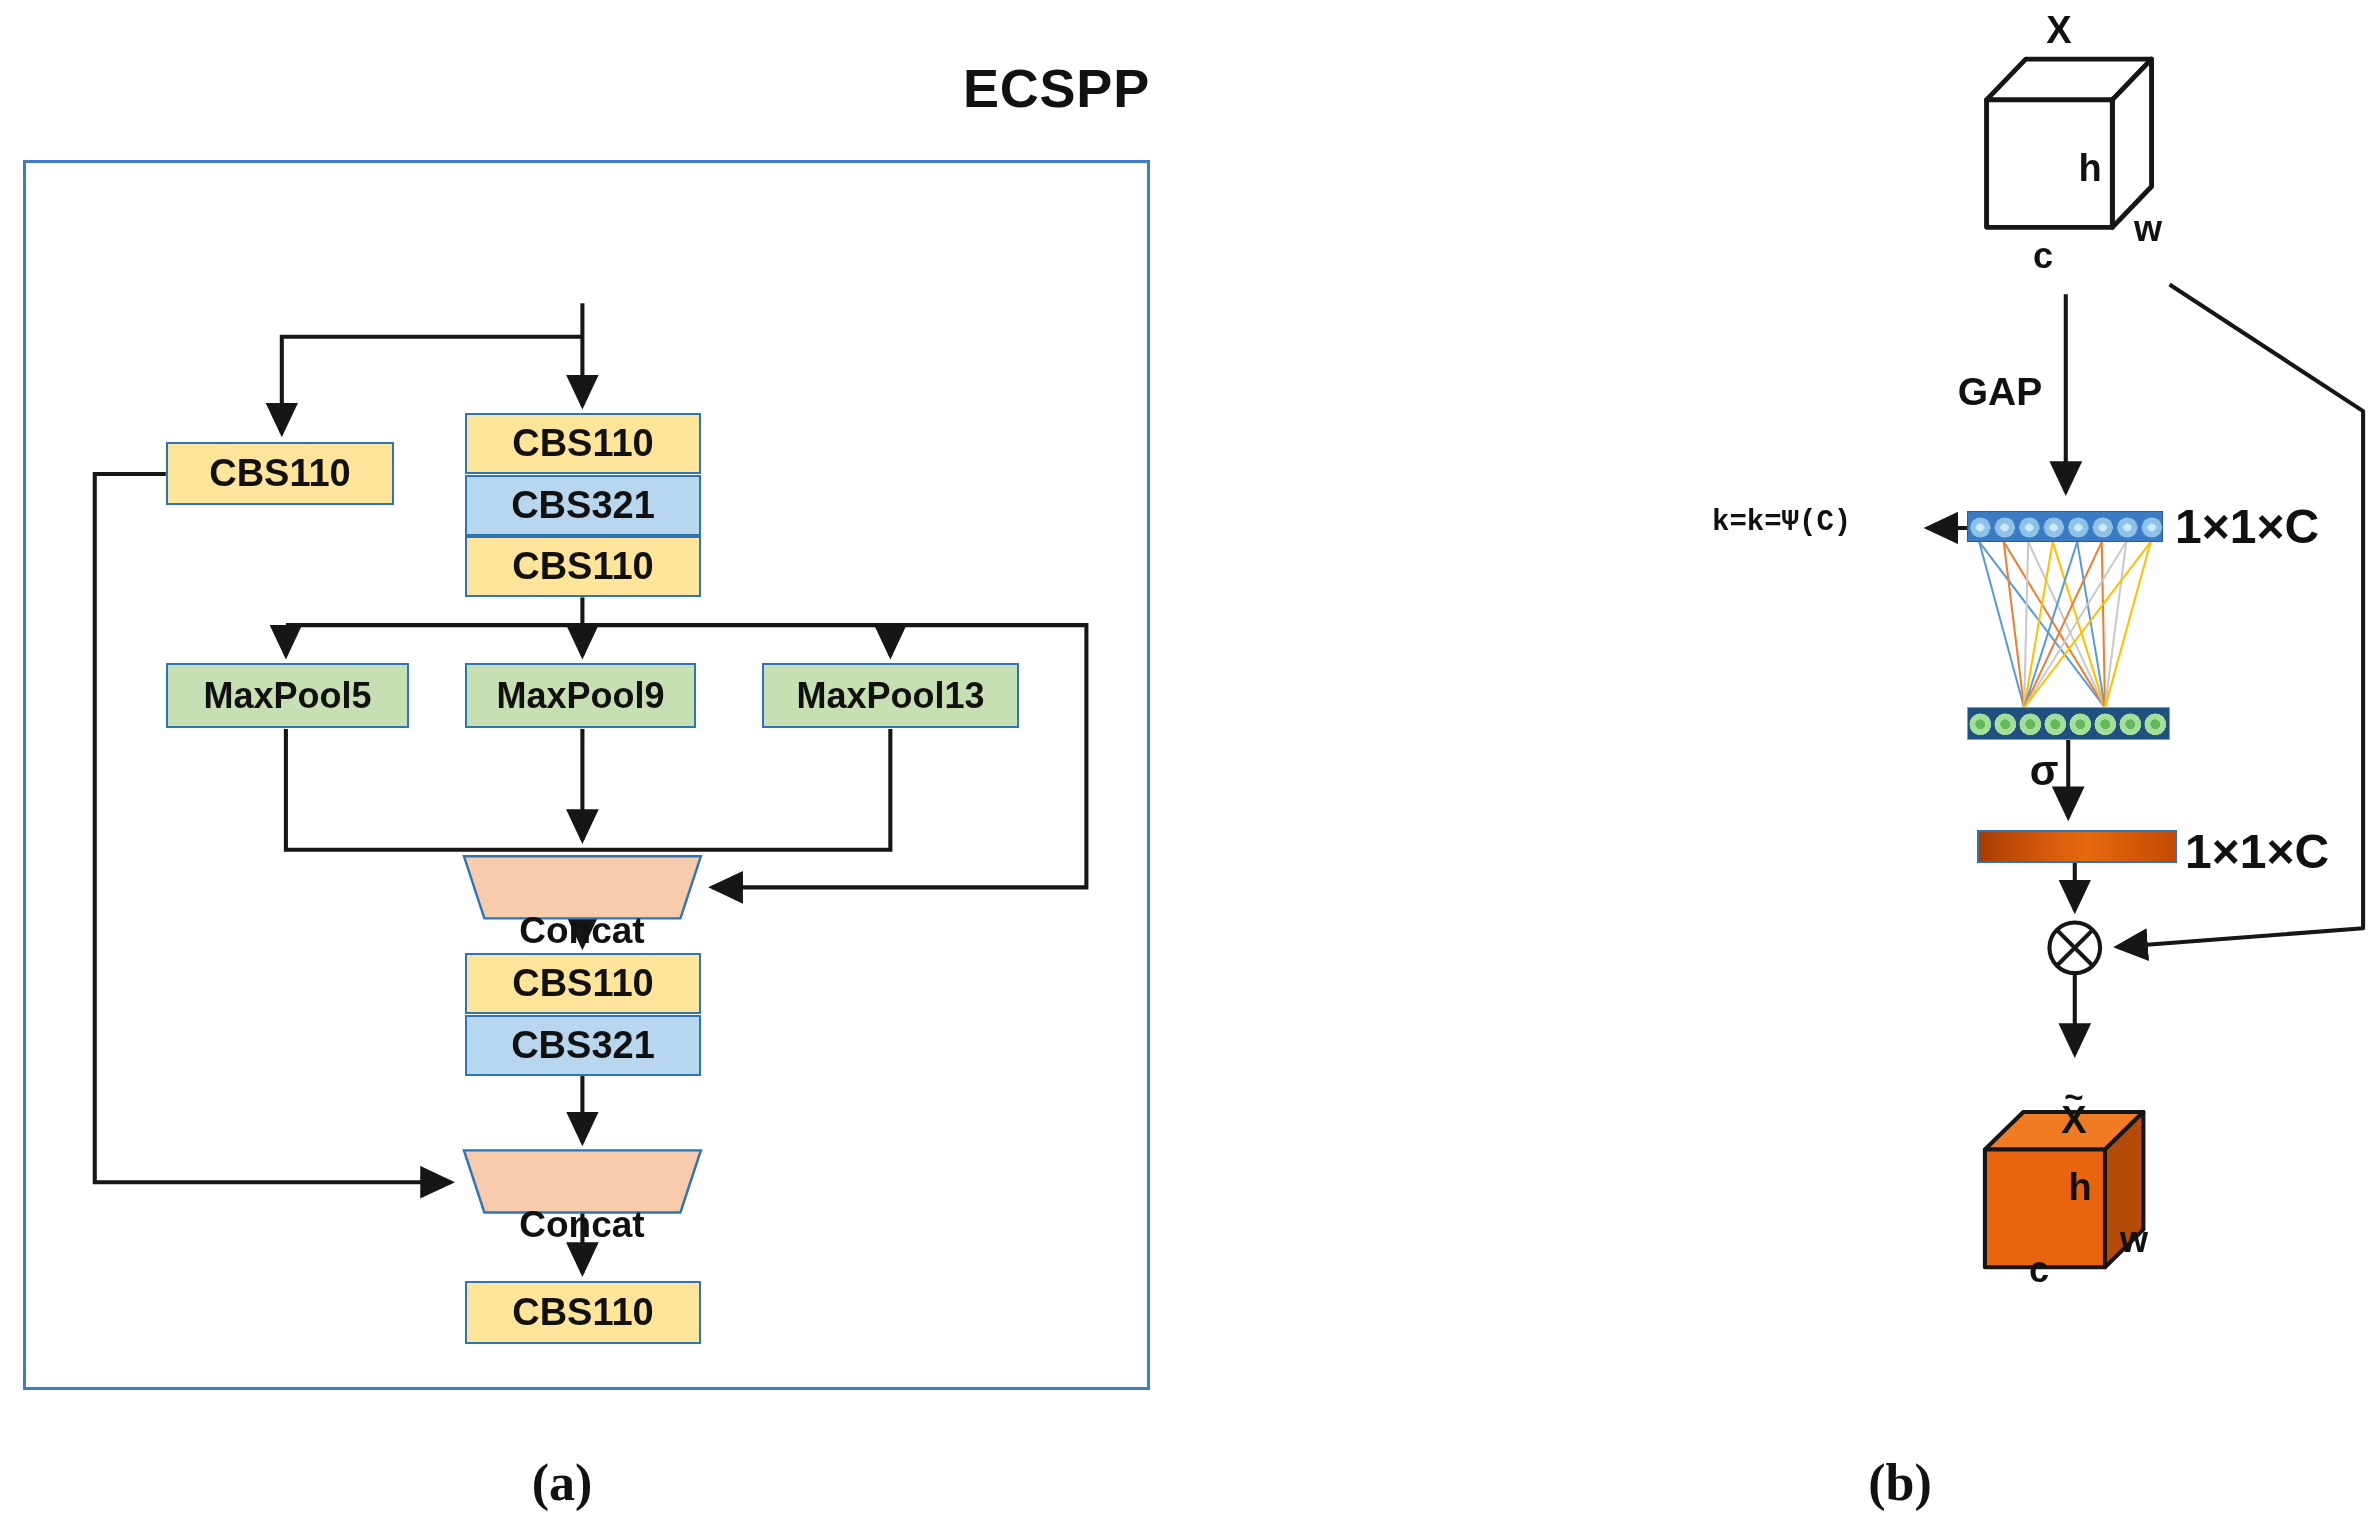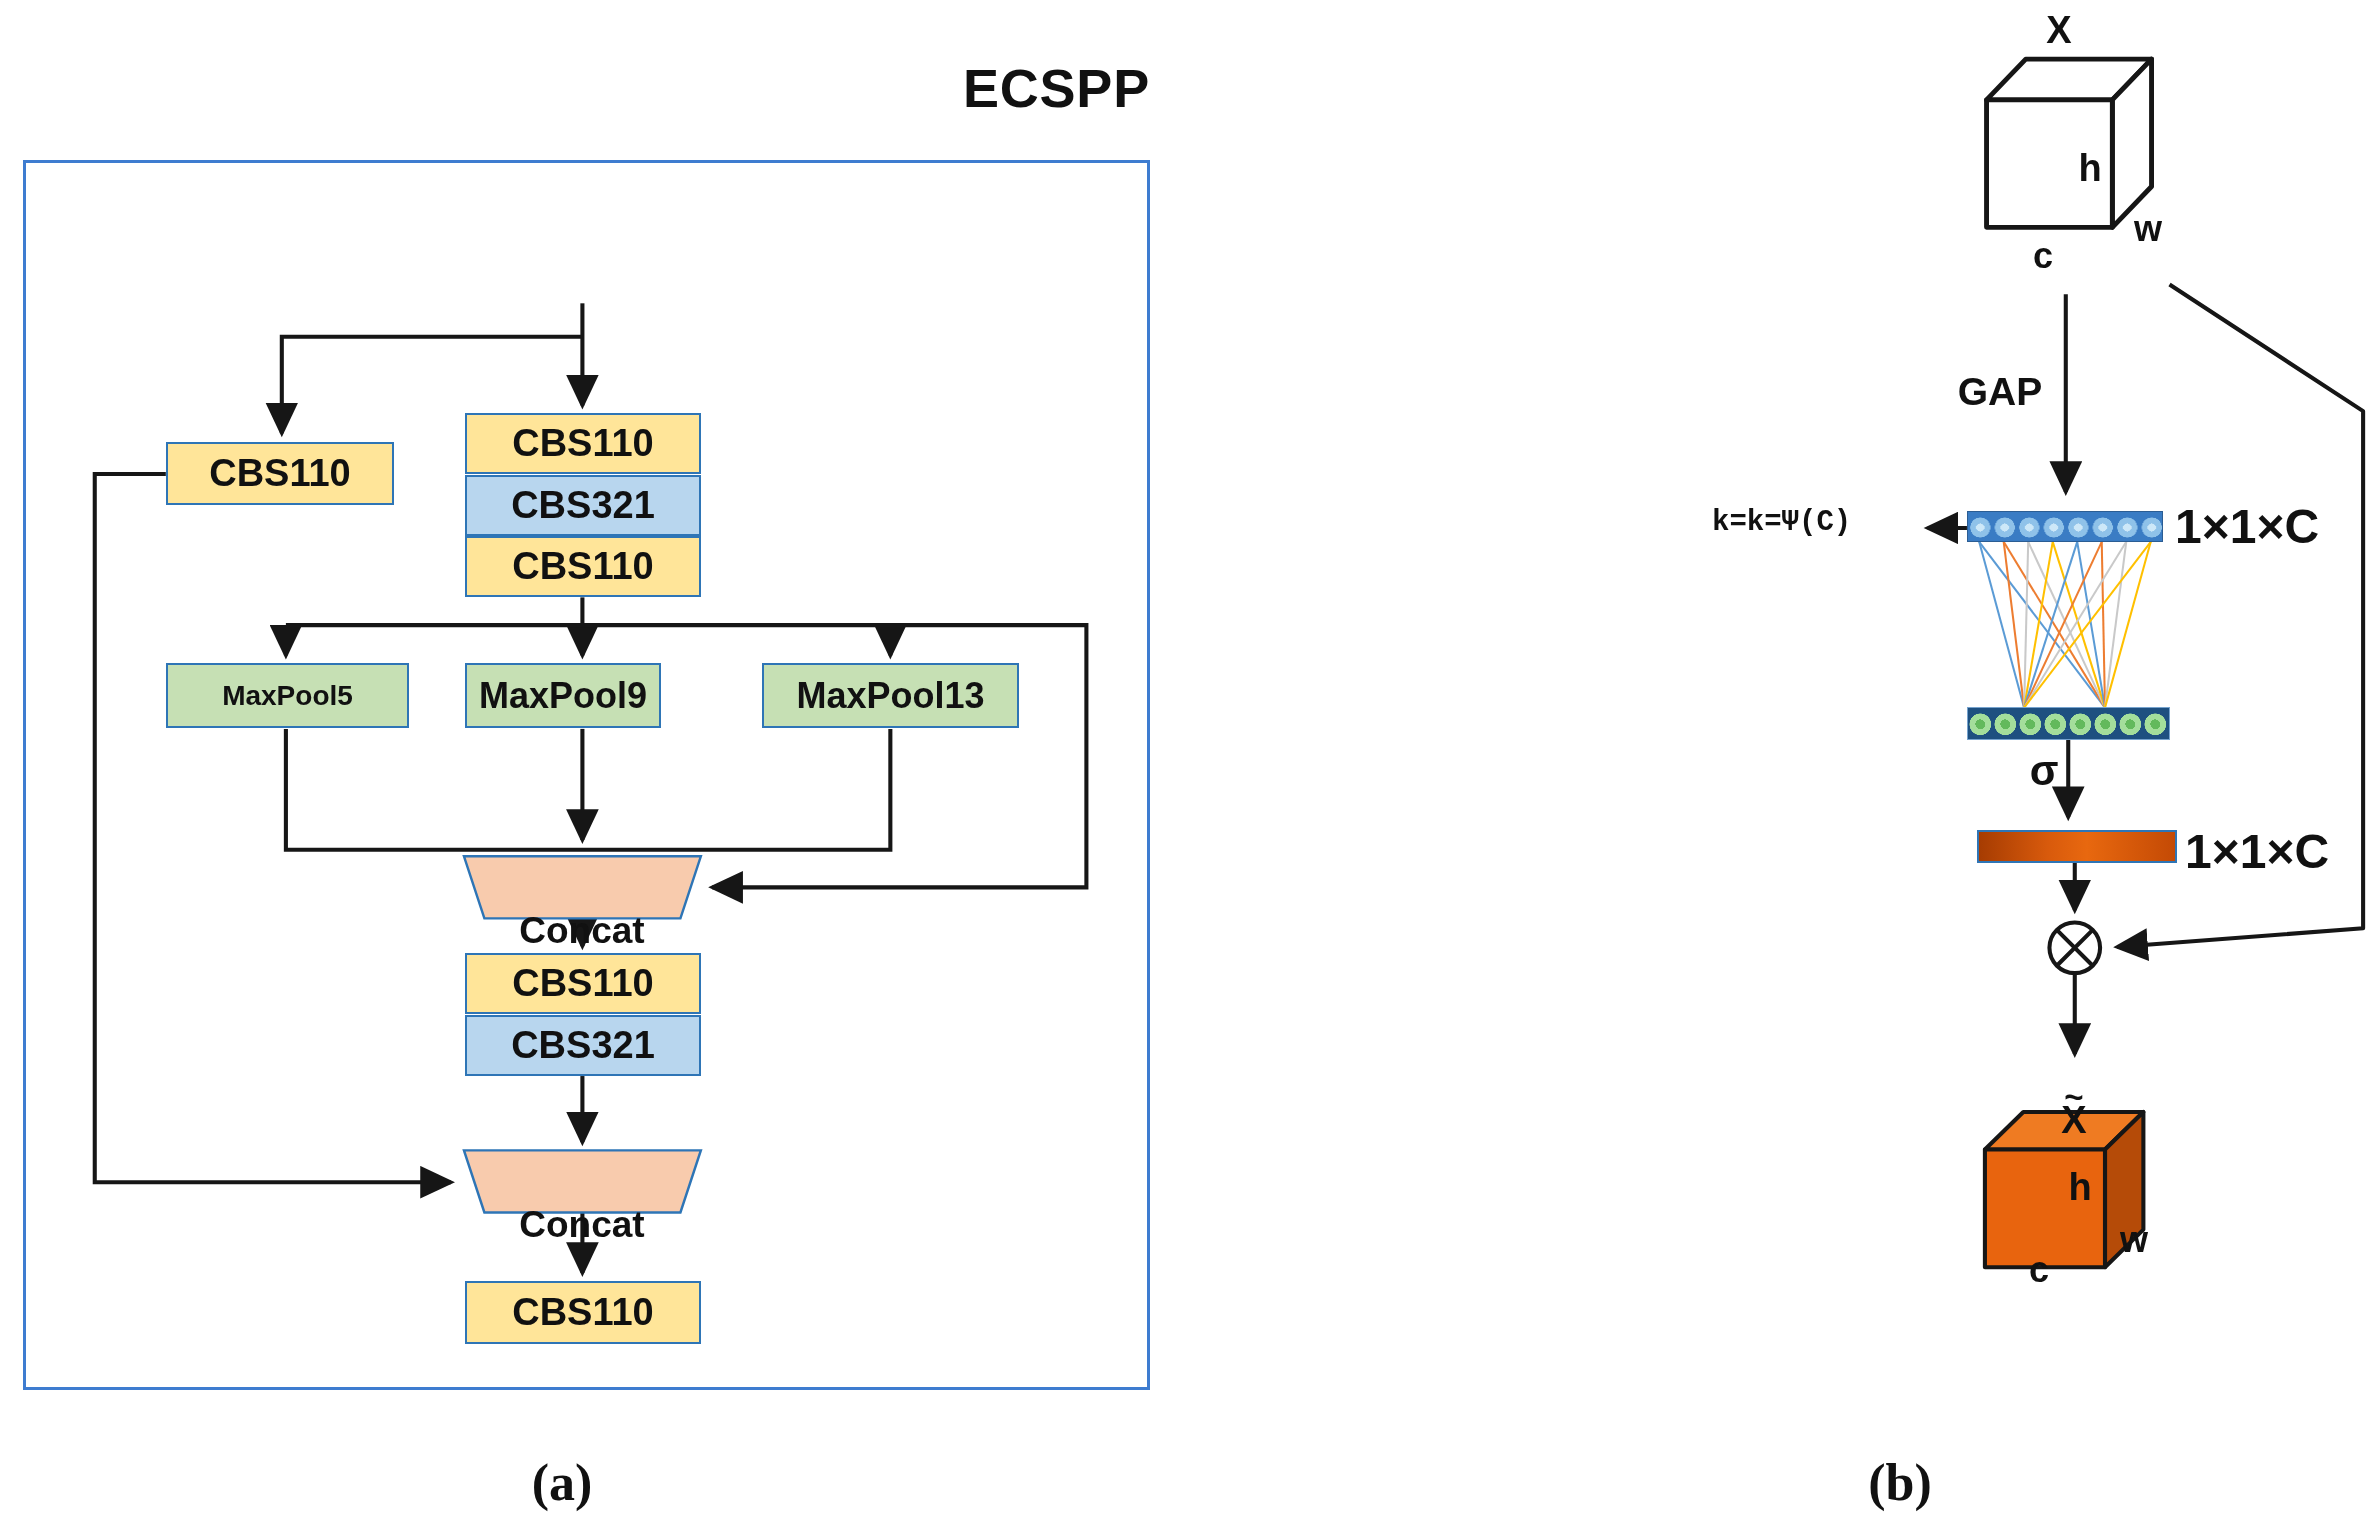--- a/index.html
+++ b/index.html
@@ -128,22 +128,22 @@
 
   <div class="title">ECSPP</div>
 
 
   <div class="blk bg-yellow" style="left:465px;top:413px;width:236px;height:61px;">CBS110</div>
   <div class="blk bg-blue" style="left:465px;top:475px;width:236px;height:61px;">CBS321</div>
   <div class="blk bg-yellow" style="left:465px;top:536px;width:236px;height:61px;">CBS110</div>
 
   <div class="blk bg-yellow" style="left:166px;top:442px;width:228px;height:63px;">CBS110</div>
 
-  <div class="blk bg-green" style="left:166px;top:663px;width:243px;height:65px;font-size:28px;">MaxPool5</div>
-  <div class="blk bg-green" style="left:465px;top:663px;width:196px;height:65px;font-size:36px;">MaxPool9</div>
+  <div class="blk bg-green" style="left:166px;top:663px;width:243px;height:65px;font-size:36px;">MaxPool5</div>
+  <div class="blk bg-green" style="left:465px;top:663px;width:231px;height:65px;font-size:36px;">MaxPool9</div>
   <div class="blk bg-green" style="left:762px;top:663px;width:257px;height:65px;font-size:36px;">MaxPool13</div>
 
   <div class="traplab" style="left:484px;top:856px;width:196px;height:62px;">Concat</div>
 
   <div class="blk bg-yellow" style="left:465px;top:953px;width:236px;height:61px;">CBS110</div>
   <div class="blk bg-blue" style="left:465px;top:1015px;width:236px;height:61px;">CBS321</div>
 
   <div class="traplab" style="left:484px;top:1150px;width:196px;height:62px;">Concat</div>
 
   <div class="blk bg-yellow" style="left:465px;top:1281px;width:236px;height:63px;">CBS110</div>

